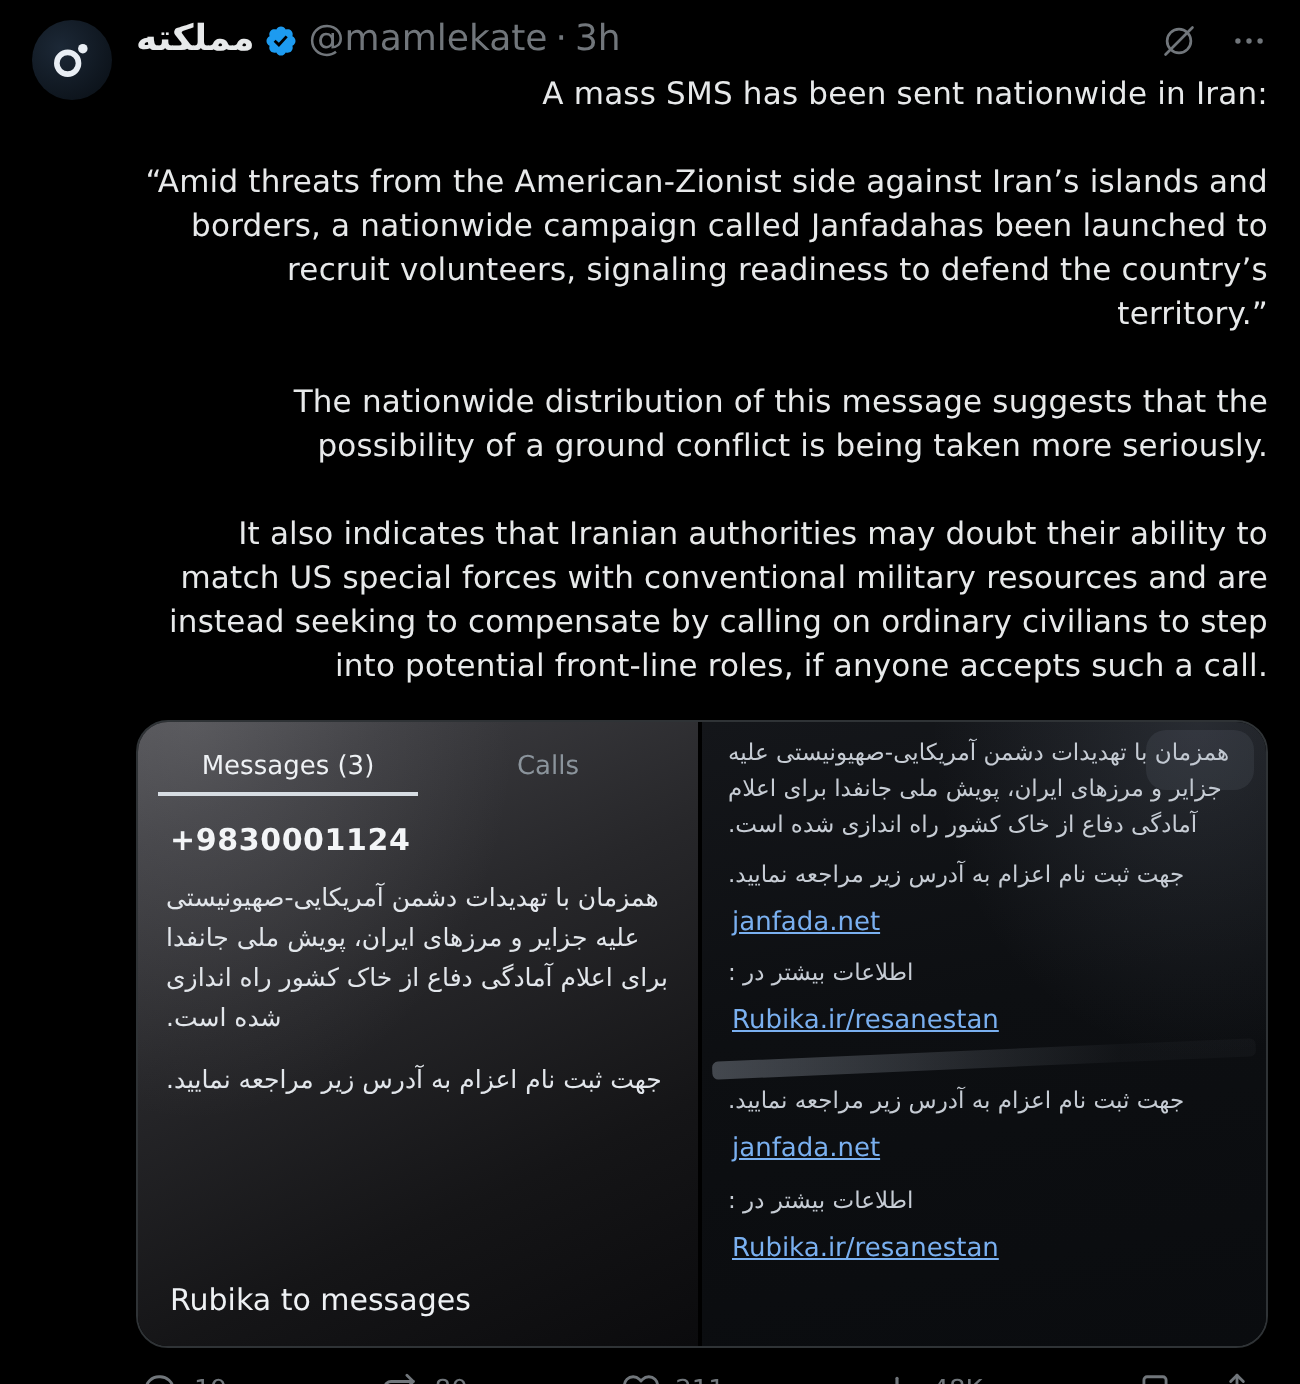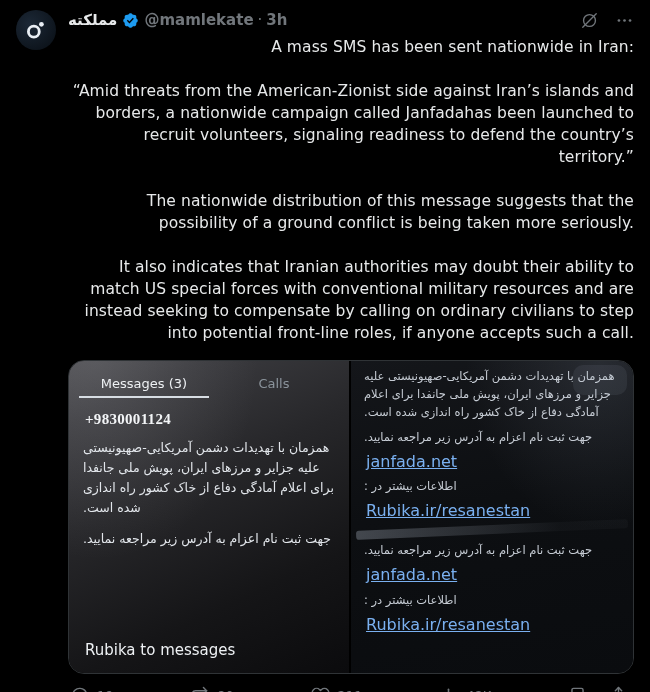--- a/index.html
+++ b/index.html
@@ -14,25 +14,25 @@
   .avatar-col { width: 40px; flex: none; margin-right: 12px; }
   .avatar {
     width: 40px; height: 40px; border-radius: 50%;
     background: radial-gradient(circle at 35% 35%, #1c2836, #0d141c 75%);
     display: flex; align-items: center; justify-content: center;
     cursor: pointer;
   }
   .content { flex: 1; min-width: 0; }
 
   
-  .header { display: flex; align-items: center; gap: 4px; font-size: 15px; line-height: 20px; }
+  .header { display: flex; align-items: center; gap: 4px; font-size: 18px; line-height: 20px; }
   .name { font-weight: bold; color: #e7e9ea; cursor: pointer; }
   .badge { width: 17px; height: 17px; flex: none; margin: 0 1px; }
   .muted { color: #71767b; }
-  .handle, .time { cursor: pointer; font-weight: bold; }
+  .handle, .time { cursor: pointer; }
   .header-icons { margin-left: auto; display: flex; align-items: center; gap: 16px; color: #71767b; }
   .icon-btn { cursor: pointer; display: flex; align-items: center; }
 
   
   .text { margin-top: 6px; text-align: right; }
   .text p { margin: 0 0 22px 0; font-size: 15.5px; line-height: 22px; color: #e7e9ea; letter-spacing: 0.1px; }
   .text p:last-child { margin-bottom: 16px; }
 
   
   .media {
@@ -50,40 +50,40 @@
     background:
       radial-gradient(ellipse at 10% 0%, rgba(160,160,165,0.22), transparent 45%),
       linear-gradient(155deg, #4a4a4e 0%, #3a3a3e 14%, #27272a 40%, #151517 72%, #0b0b0d 100%);
     border-right: 2px solid #000;
     display: flex; flex-direction: column;
     padding: 6px 14px 0 14px;
   }
   .tabs { display: flex; margin: 2px -4px 0 -4px; }
   .tab { flex: 1; text-align: center; padding: 7px 0 5px 0; font-size: 13px; color: #8b949c; border-bottom: 2px solid transparent; }
   .tab.active { color: #eef1f4; border-bottom-color: #d7dde3; text-align: center; }
-  .sender { margin: 13px 0 10px 2px; font-weight: bold; font-size: 15px; color: #f3f5f7; letter-spacing: 0.3px; font-family: Liberation Serif, serif; }
+  .sender { margin: 13px 0 10px 2px; font-weight: bold; font-size: 15px; color: #f3f5f7; letter-spacing: 0.3px; }
   .fa { direction: rtl; text-align: left; unicode-bidi: plaintext; }
   .pane-left .fa { font-size: 12.5px; line-height: 20px; color: #e2e6eb; }
   .pane-left .fa.second { margin-top: 11px; }
   .plain-link { margin: 12px 0 0 2px; font-size: 13px; color: #e8ebee; }
   .restore { margin: auto 0 14px 2px; font-size: 15px; color: #eef1f4; }
 
   .pane-right {
     background:
       radial-gradient(ellipse at 88% 0%, rgba(140,150,168,0.18), transparent 38%),
       linear-gradient(170deg, #14161a 0%, #0d0f12 45%, #0a0c0f 100%);
     padding: 6px 13px 0 13px;
     font-size: 11.5px; line-height: 18px;
   }
   .pane-right .fa { color: #c6ccd4; }
   .pane-right .fa.gap { margin-top: 7px; }
   .img-link {
     display: block; direction: ltr; text-align: left;
     color: #7ab0f0; text-decoration: underline;
-    margin: 7px 0 0 2px; font-size: 16px;
+    margin: 7px 0 0 2px; font-size: 13px;
   }
   .info-left { direction: rtl; text-align: left; margin-top: 6px; }
   .glare-divider {
     height: 9px; margin: 5px -8px 3px -8px;
     background: linear-gradient(95deg, rgba(195,205,220,0.30), rgba(195,205,220,0.03) 75%);
     transform: rotate(-2.5deg);
     border-radius: 3px;
   }
   .bubble-glare {
     position: absolute; top: 4px; right: 6px; width: 54px; height: 30px;

